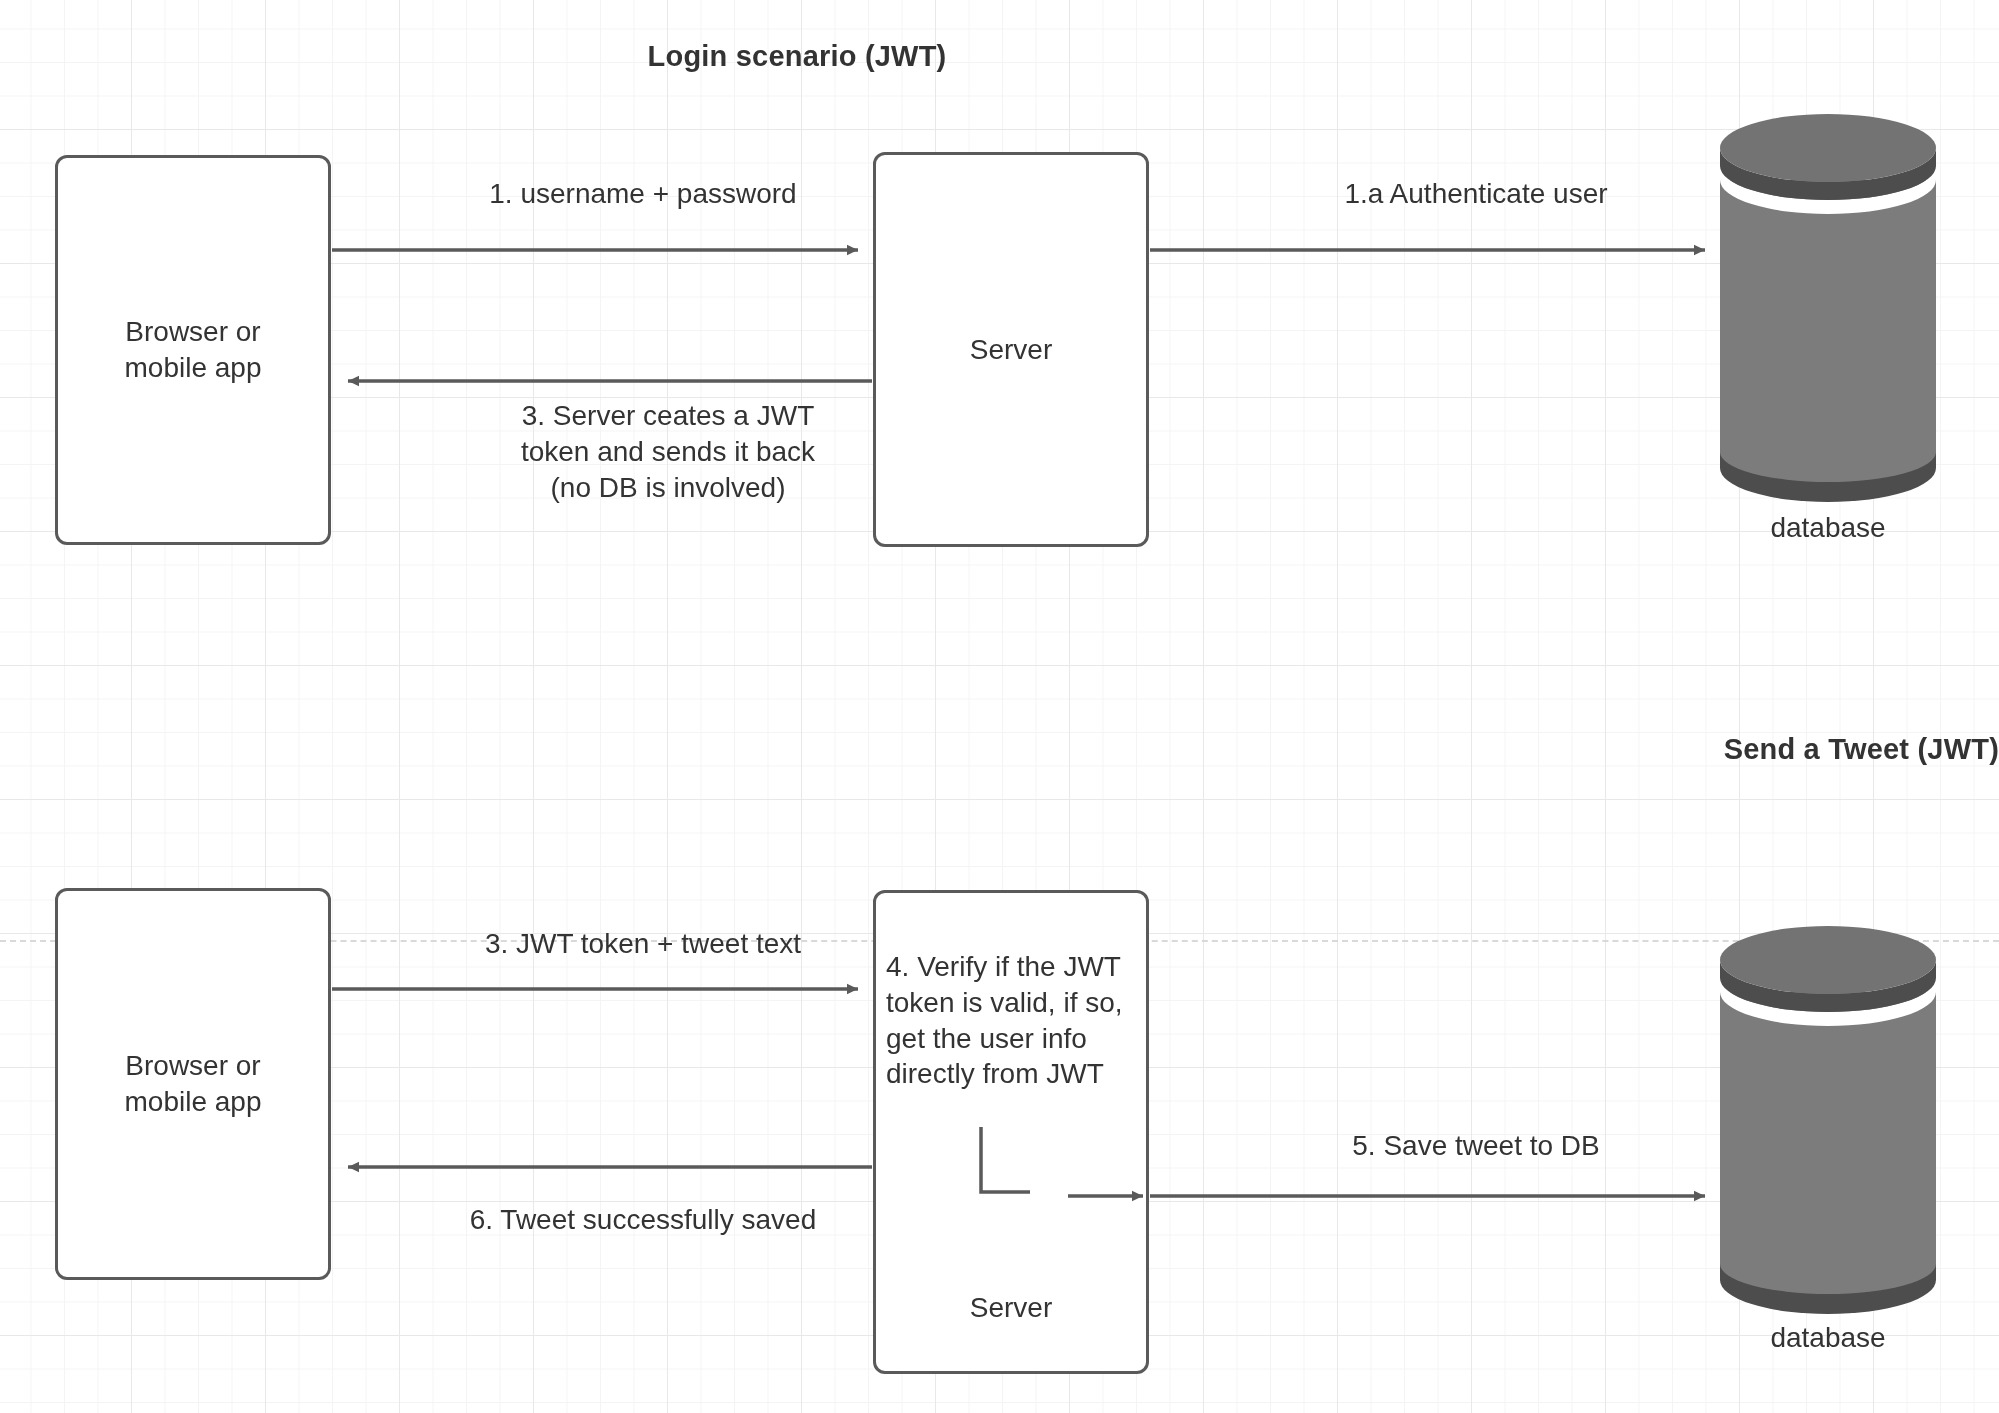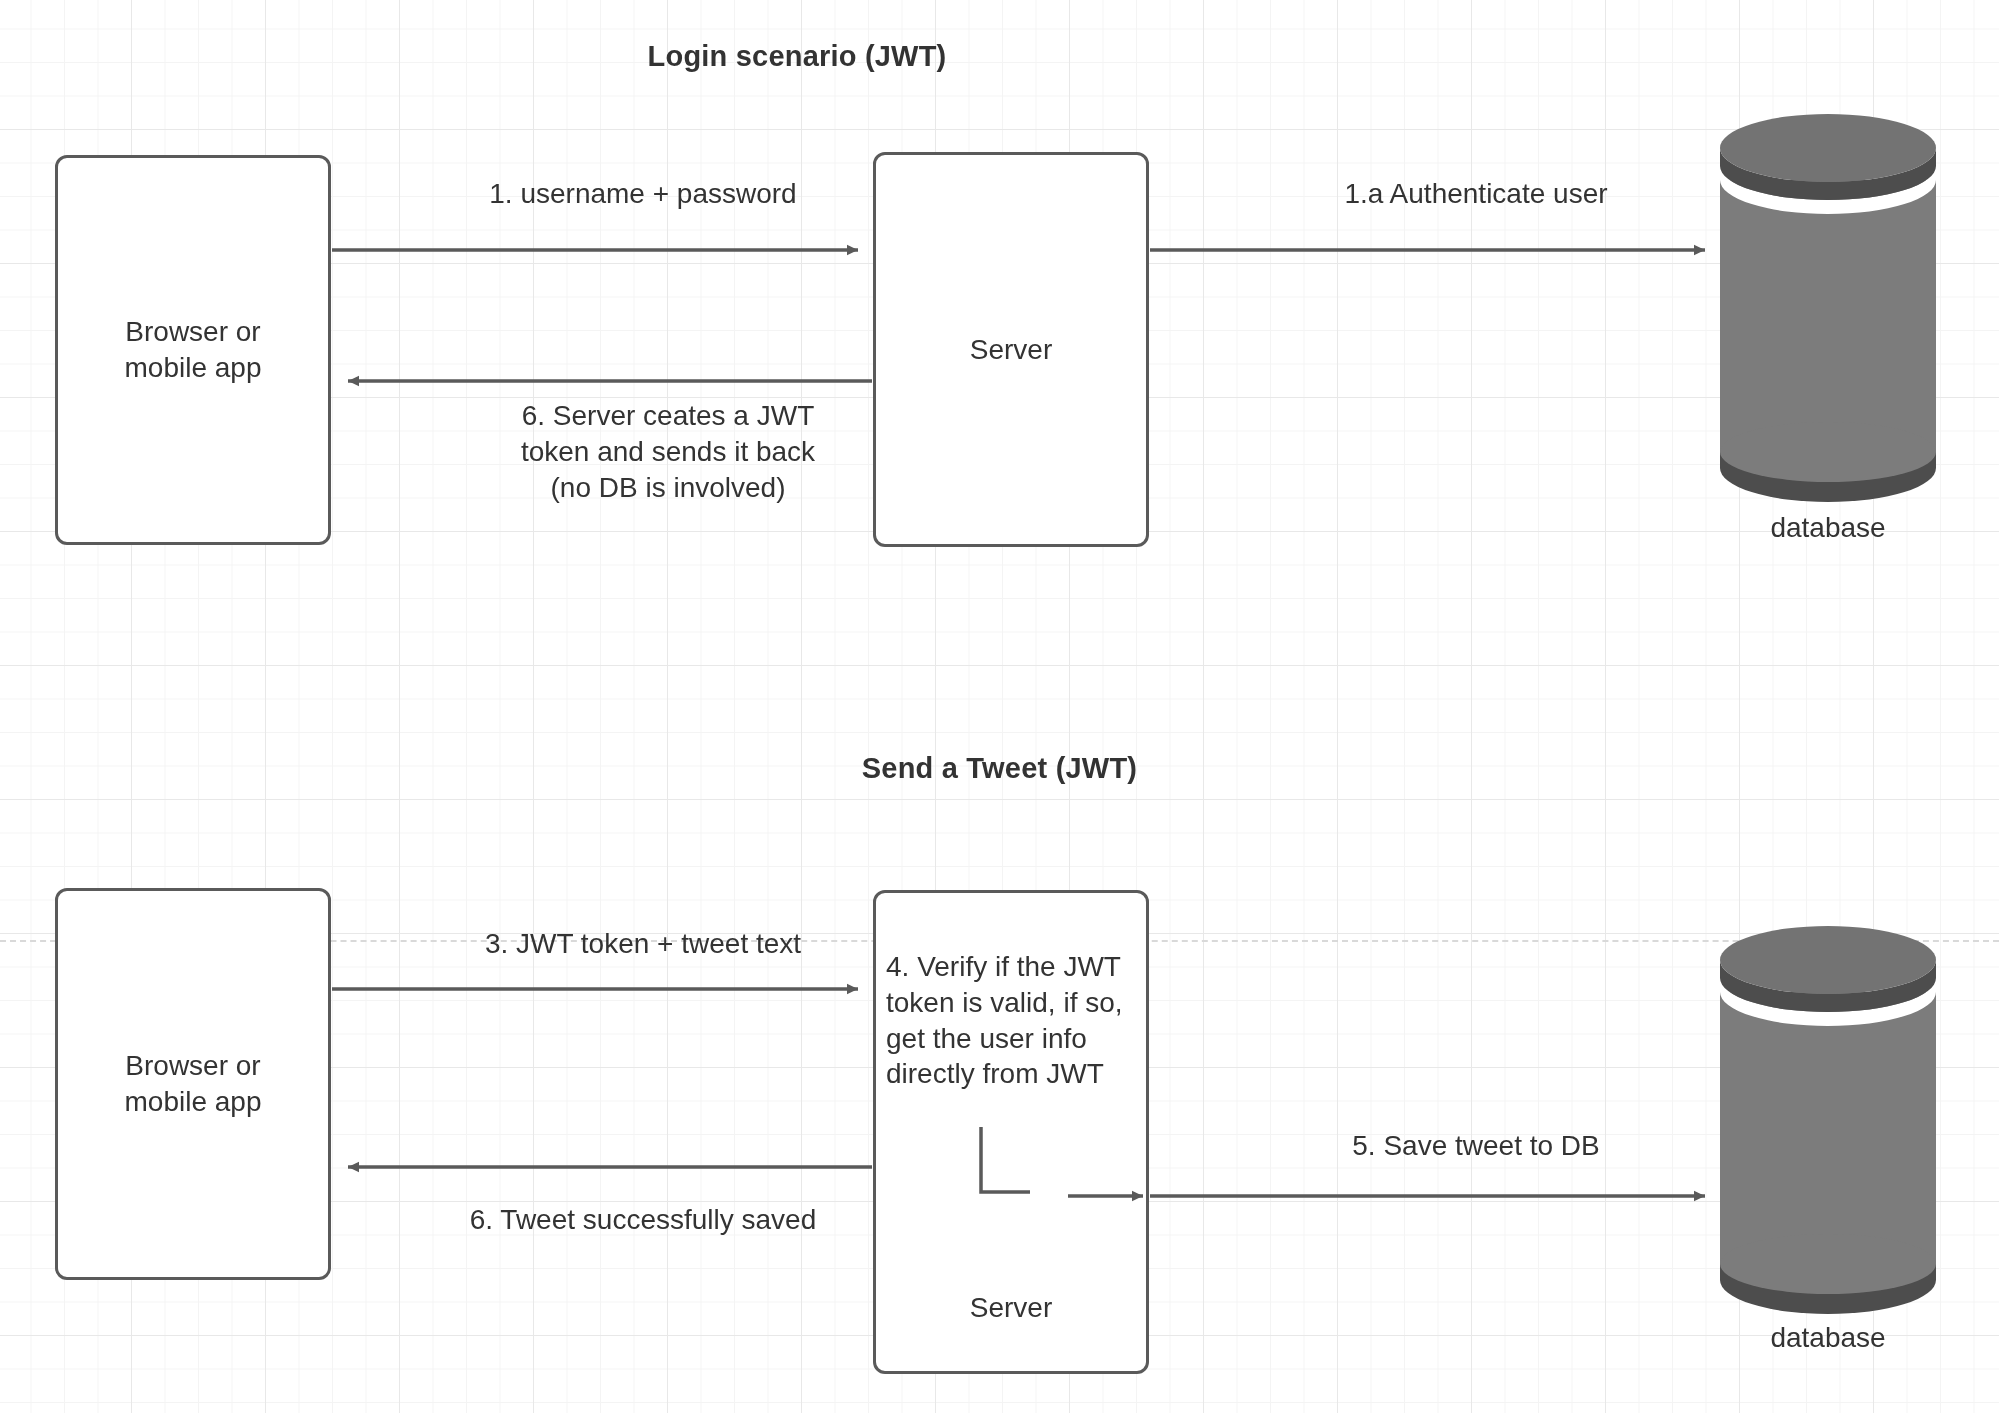--- a/index.html
+++ b/index.html
@@ -141,21 +141,21 @@
 
       <path d="M4 72 A108 34 0 0 0 220 72 L220 58 A108 34 0 0 1 4 58 Z" fill="#ffffff"></path>
 
       <path d="M4 58 L4 40 A108 34 0 0 0 220 40 L220 58 A108 34 0 0 1 4 58 Z" fill="#4d4d4d"></path>
 
       <ellipse cx="112" cy="40" rx="108" ry="34" fill="#737373"></ellipse>
     </svg>
   </div>
   <div class="node-caption" style="left:1716px; top:512px; width:224px;">database</div>
 
-  <div class="section-title" style="left:0; top:752px; width:1999px;">Send a Tweet (JWT)</div>
+  <div class="section-title" style="left:0; top:733px; width:1999px;text-align:right;">Send a Tweet (JWT)</div>
 
   <div class="node-box" style="left:55px; top:888px; width:276px; height:392px;">
     <div class="node-box-label-center">Browser or
 mobile app</div>
   </div>
 
   <div class="node-box" style="left:873px; top:890px; width:276px; height:484px;">
     <div class="node-box-label-topleft">4. Verify if the JWT token is valid, if so, get the user info directly from JWT</div>
   </div>
   <div class="node-caption" style="left:873px; top:1292px; width:276px;">Server</div>
@@ -195,21 +195,21 @@
     <path d="M 981 1127 L 981 1192 L 1030 1192" stroke="#5a5a5a" stroke-width="3.5" fill="none" stroke-linecap="butt"></path>
 
     <line x1="1068" y1="1196" x2="1143" y2="1196" stroke="#5a5a5a" stroke-width="3.5" marker-end="url(#arrowR)"></line>
     <line x1="1150" y1="1196" x2="1705" y2="1196" stroke="#5a5a5a" stroke-width="3.5" marker-end="url(#arrowR)"></line>
   </svg>
 
   <div class="edge-label" style="left:332px; top:176px; width:526px;">1. username + password</div>
 
   <div class="edge-label" style="left:1150px; top:176px; width:556px;">1.a Authenticate user</div>
 
-  <div class="edge-label" style="left:400px; top:398px; width:440px;">6. Server ceates a JWT
+  <div class="edge-label" style="left:400px; top:398px; width:440px;">3. Server ceates a JWT
 token and sends it back
 (no DB is involved)</div>
 
   <div class="edge-label" style="left:332px; top:926px; width:526px;">3. JWT token + tweet text</div>
 
   <div class="edge-label" style="left:1150px; top:1128px; width:556px;">5. Save tweet to DB</div>
 
   <div class="edge-label" style="left:332px; top:1202px; width:526px;">6. Tweet successfully saved</div>
 
 </div>

